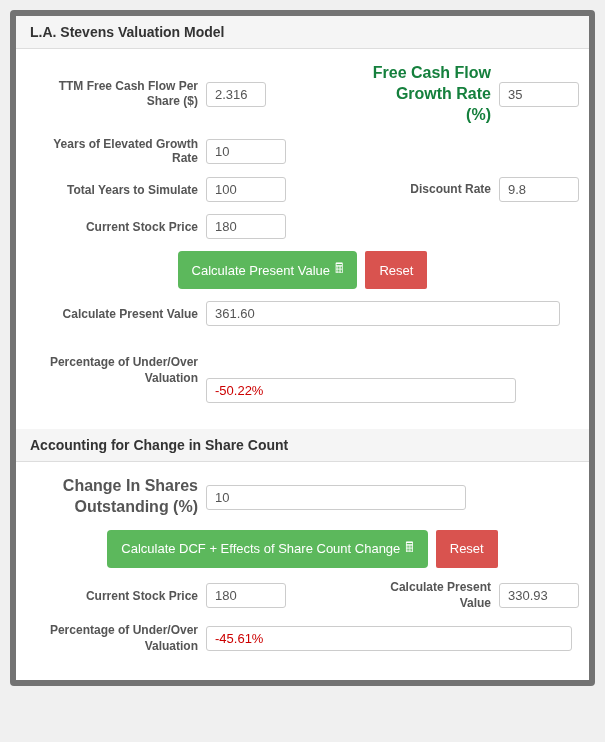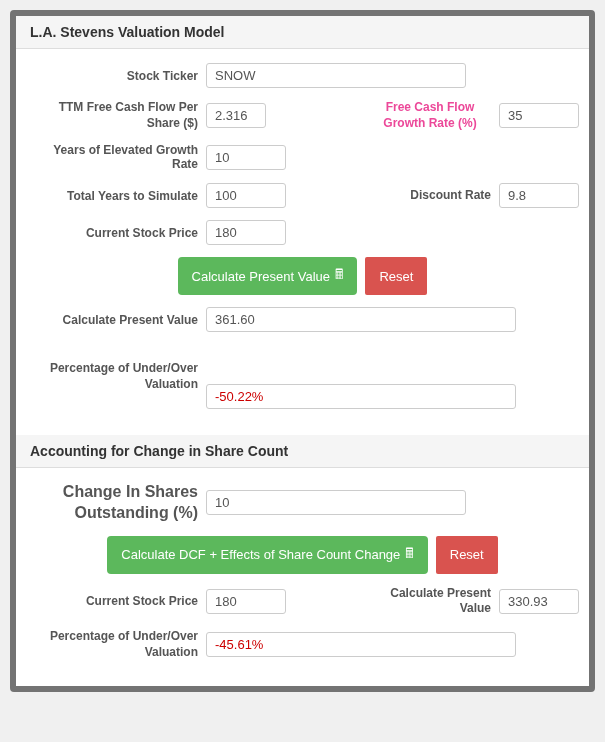--- a/index.html
+++ b/index.html
@@ -51,21 +51,21 @@
       outline: none;
     }
     
     .row-ticker .label-right { width: 180px; }
     .row-ticker .input-field { width: 260px; }
 
     
     .row-ttm .label-right { width: 180px; font-size: 12px; line-height: 1.3; }
     .row-ttm .left-input { width: 80px; }
     .row-ttm .right-group { display: flex; align-items: center; margin-left: auto; }
-    .row-ttm .right-label { text-align: center; padding-right: 8px; color: #ec4899; font-weight: bold; font-size: 12px; line-height: 1.3; width: 130px; }
+    .row-ttm .right-label { text-align: right; padding-right: 8px; color: #15803d; font-weight: bold; font-size: 16px; line-height: 1.3; width: 130px; }
     .row-ttm .right-input { width: 80px; }
 
     
     .row-years .label-right { width: 180px; }
     .row-years .left-input { width: 80px; }
     .row-years .right-group { display: flex; align-items: center; margin-left: auto; }
     .row-years .right-label { text-align: right; padding-right: 8px; color: #555; font-weight: bold; font-size: 12px; line-height: 1.3; width: 130px; }
     .row-years .right-input { width: 80px; }
 
     
@@ -140,24 +140,20 @@
 <body>
 
 <div class="container">
 
   <div class="section-header">
     <span>L.A. Stevens Valuation Model</span>
   </div>
 
   <div class="section-body">
 
-    <div class="form-row row-ticker">
-      <div class="label-right">Stock Ticker</div>
-      <input class="input-field" type="text" value="SNOW" style="">
-    </div>
 
     <div class="form-row row-ttm">
       <div class="label-right" style="width:180px;">TTM Free Cash Flow Per Share ($)</div>
       <input class="input-field left-input" style="width: 60px;" type="text" value="2.316">
       <div class="right-group">
         <div class="right-label">Free Cash Flow Growth Rate (%)</div>
         <input class="input-field right-input" style="width: 80px;" type="text" value="35">
       </div>
     </div>
 
@@ -185,21 +181,21 @@
         <span>Calculate Present Value</span>
         <span class="calc-icon">🖩</span>
       </button>
       <button class="btn-reset">
         <span>Reset</span>
       </button>
     </div>
 
     <div class="form-row row-result">
       <div class="label-right" style="width:180px;">Calculate Present Value</div>
-      <input class="input-field result-input" style="width: 310px;" type="text" value="361.60">
+      <input class="input-field result-input" style="width: 354px;" type="text" value="361.60">
     </div>
 
     <div class="form-row row-result">
       <div class="label-right" style="width:180px;line-height:1.3;">Percentage of Under/Over Valuation</div>
       <input class="input-field result-input-pct" style="width: 310px; color: rgb(204, 0, 0);" type="text" value="-50.22%">
     </div>
 
   </div>
 
   <div class="section-header">
@@ -227,17 +223,17 @@
       <div class="label-right">Current Stock Price</div>
       <input class="input-field left-input" style="width: 80px;" type="text" value="180">
       <div class="right-group">
         <div class="right-label">Calculate Present Value</div>
         <input class="input-field right-input" style="width: 80px;" type="text" value="330.93">
       </div>
     </div>
 
     <div class="form-row row-pct2">
       <div class="label-right" style="width:180px;line-height:1.3;">Percentage of Under/Over Valuation</div>
-      <input class="input-field result-input-pct" style="width: 310px; color: rgb(204, 0, 0);" type="text" value="-45.61%">
+      <input class="input-field result-input-pct" style="width: 366px; color: rgb(204, 0, 0);" type="text" value="-45.61%">
     </div>
 
   </div>
 </div>
 
 </body></html>

